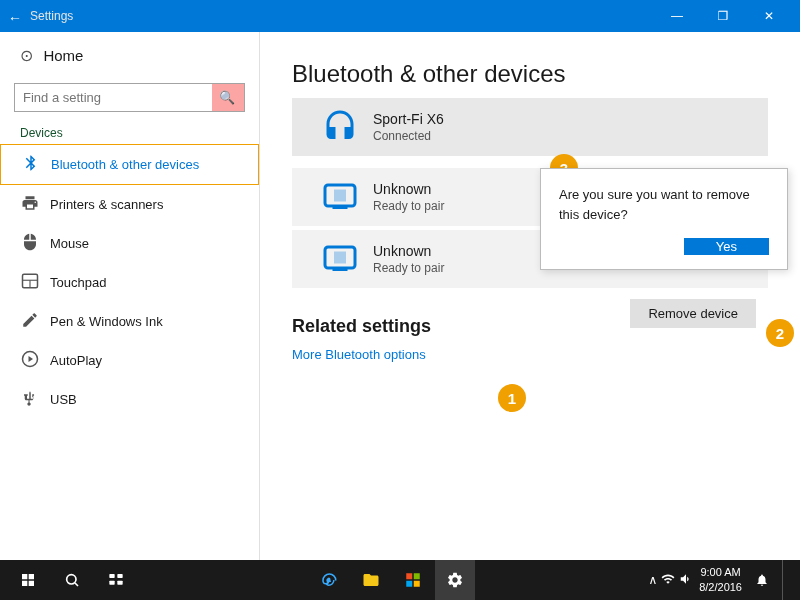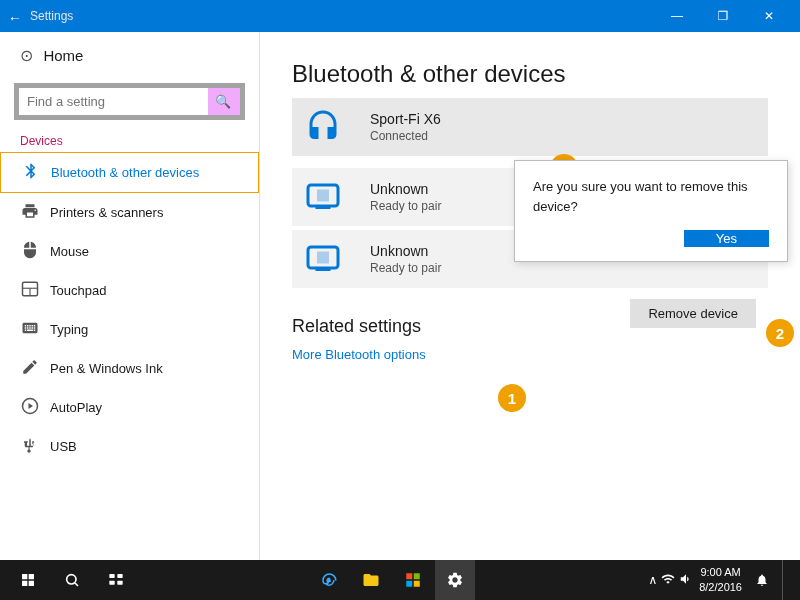--- a/index.html
+++ b/index.html
@@ -16,58 +16,58 @@
     .titlebar-controls { display: flex; gap: 0; }
     .titlebar-btn { background: none; border: none; color: #fff; width: 46px; height: 32px; font-size: 12px; cursor: pointer; display: flex; align-items: center; justify-content: center; }
 
     
     .app-body { display: flex; height: 568px; }
 
     
     .sidebar { width: 260px; min-width: 260px; background: #fff; border-right: 1px solid #e0e0e0; display: flex; flex-direction: column; padding-top: 0; }
     .sidebar-home { display: flex; align-items: center; gap: 10px; padding: 14px 20px; font-size: 15px; font-weight: 400; cursor: pointer; }
     .home-icon { font-size: 16px; color: #555; }
-    .search-box { margin: 4px 14px 8px 14px; display: flex; align-items: center; border: 5px solid #a3a3a3; background: #f0abfc; }
+    .search-box { margin: 4px 14px 8px 14px; display: flex; align-items: center; border: 1px solid #a3a3a3; background: #fca5a5; }
     .search-box input { border: none; outline: none; width: 100%; padding: 6px 8px; font-size: 13px; }
     .search-icon-btn { padding: 6px 8px; color: #555; font-size: 13px; }
-    .sidebar-section-label { padding: 6px 20px 4px 20px; font-size: 12px; color: #be185d; }
+    .sidebar-section-label { padding: 6px 20px 4px 20px; font-size: 12px; color: #14532d; }
     .sidebar-item { display: flex; align-items: center; gap: 10px; padding: 9px 20px; cursor: pointer; font-size: 13px; color: #1a1a1a; }
     .sidebar-item.active { border: 1.5px solid #f0a000; color: #0078d7; }
     .sidebar-item .item-icon { font-size: 15px; color: #555; min-width: 20px; text-align: center; }
     .sidebar-item.active .item-icon { color: #0078d7; }
 
     
     .main-content { flex: 1; padding: 28px 32px 20px 32px; position: relative; overflow: hidden; background: #fff; }
     .main-title { font-size: 24px; font-weight: 300; margin-bottom: 10px; color: #1a1a1a; }
     .main-subtitle { font-size: 13px; color: #444; margin-bottom: 20px; max-width: 400px; }
-    .device-item { display: flex; align-items: center; gap: 28px; padding: 10px 12px; background: #f2f2f2; margin-bottom: 4px; cursor: pointer; position: relative; }
+    .device-item { display: flex; align-items: center; gap: 14px; padding: 10px 29px; background: #f2f2f2; margin-bottom: 4px; cursor: pointer; position: relative; }
     .device-icon { width: 38px; height: 38px; display: flex; align-items: center; justify-content: center; }
     .device-info { flex: 1; }
     .device-name { font-size: 14px; font-weight: 400; }
     .device-status { font-size: 12px; color: #555; margin-top: 2px; }
     .device-item.selected { background: #e8e8e8; }
 
     
     .remove-btn {
       background: #e0e0e0; border: none; padding: 7px 18px; font-size: 13px;
       cursor: pointer; color: #1a1a1a; position: absolute; right: 12px; bottom: -40px;
     }
 
     
     .confirm-dialog {
-      position: absolute; top: 128px; right: 12px; width: 274px;
+      position: absolute; top: 136px; right: 12px; width: 248px;
       background: #fff; border: 1px solid #bbb; padding: 16px 18px 14px 18px;
       box-shadow: 2px 2px 8px rgba(0,0,0,0.15); z-index: 10;
     }
     .confirm-text { font-size: 13px; margin-bottom: 14px; line-height: 1.5; }
     .confirm-yes { background: #0078d7; color: #fff; border: none; padding: 1px 32px; font-size: 13px; cursor: pointer; font-weight: 500; display: block; margin-left: auto; }
 
     
     .related-settings { margin-top: 28px; }
-    .related-title { font-size: 18px; font-weight: 400; margin-bottom: 10px; }
+    .related-title { font-size: 18px; font-weight: 700; margin-bottom: 10px; }
     .related-link { color: #0078d7; font-size: 13px; cursor: pointer; text-decoration: none; display: block; }
 
     
     .step-badge {
       position: absolute; width: 28px; height: 28px; border-radius: 50%;
       background: #f0a000; color: #fff; font-size: 15px; font-weight: bold;
       display: flex; align-items: center; justify-content: center;
       pointer-events: none; z-index: 5;
     }
     .badge-1a { top: 186px; left: 290px; }
@@ -151,28 +151,20 @@
             <rect x="2" y="3" width="20" height="18" rx="2" fill="none" stroke="#555" stroke-width="2"></rect>
             <line x1="2" y1="11" x2="22" y2="11" stroke="#555" stroke-width="1.5"></line>
             <line x1="12" y1="11" x2="12" y2="21" stroke="#555" stroke-width="1.5"></line>
           </svg>
       </span>
       <span>Touchpad</span>
     </div>
     <div class="sidebar-item">
       <span class="item-icon">
         <svg width="18" height="18" viewBox="0 0 24 24" fill="#555">
-            <path d="M20 5H4c-1.1 0-2 .9-2 2v10c0 1.1.9 2 2 2h16c1.1 0 2-.9 2-2V7c0-1.1-.9-2-2-2zm-9 3h2v2h-2V8zm0 3h2v2h-2v-2zM8 8h2v2H8V8zm0 3h2v2H8v-2zm-1 5H5v-2h2v2zm0-3H5v-2h2v2zm0-3H5V8h2v2zm9 6H8v-2h8v2zm0-3h-2v-2h2v2zm0-3h-2V8h2v2zm3 6h-2v-2h2v2zm0-3h-2v-2h2v2zm0-3h-2V8h2v2z"></path>
-          </svg>
-      </span>
-      <span>Typing</span>
-    </div>
-    <div class="sidebar-item">
-      <span class="item-icon">
-        <svg width="18" height="18" viewBox="0 0 24 24" fill="#555">
             <path d="M3 17.25V21h3.75L17.81 9.94l-3.75-3.75L3 17.25zM20.71 7.04c.39-.39.39-1.02 0-1.41l-2.34-2.34c-.39-.39-1.02-.39-1.41 0l-1.83 1.83 3.75 3.75 1.83-1.83z"></path>
           </svg>
       </span>
       <span>Pen &amp; Windows Ink</span>
     </div>
     <div class="sidebar-item">
       <span class="item-icon">
         <svg width="18" height="18" viewBox="0 0 24 24" fill="#555">
             <circle cx="12" cy="12" r="10" fill="none" stroke="#555" stroke-width="2"></circle>
             <polygon points="10,8 16,12 10,16" fill="#555"></polygon>

